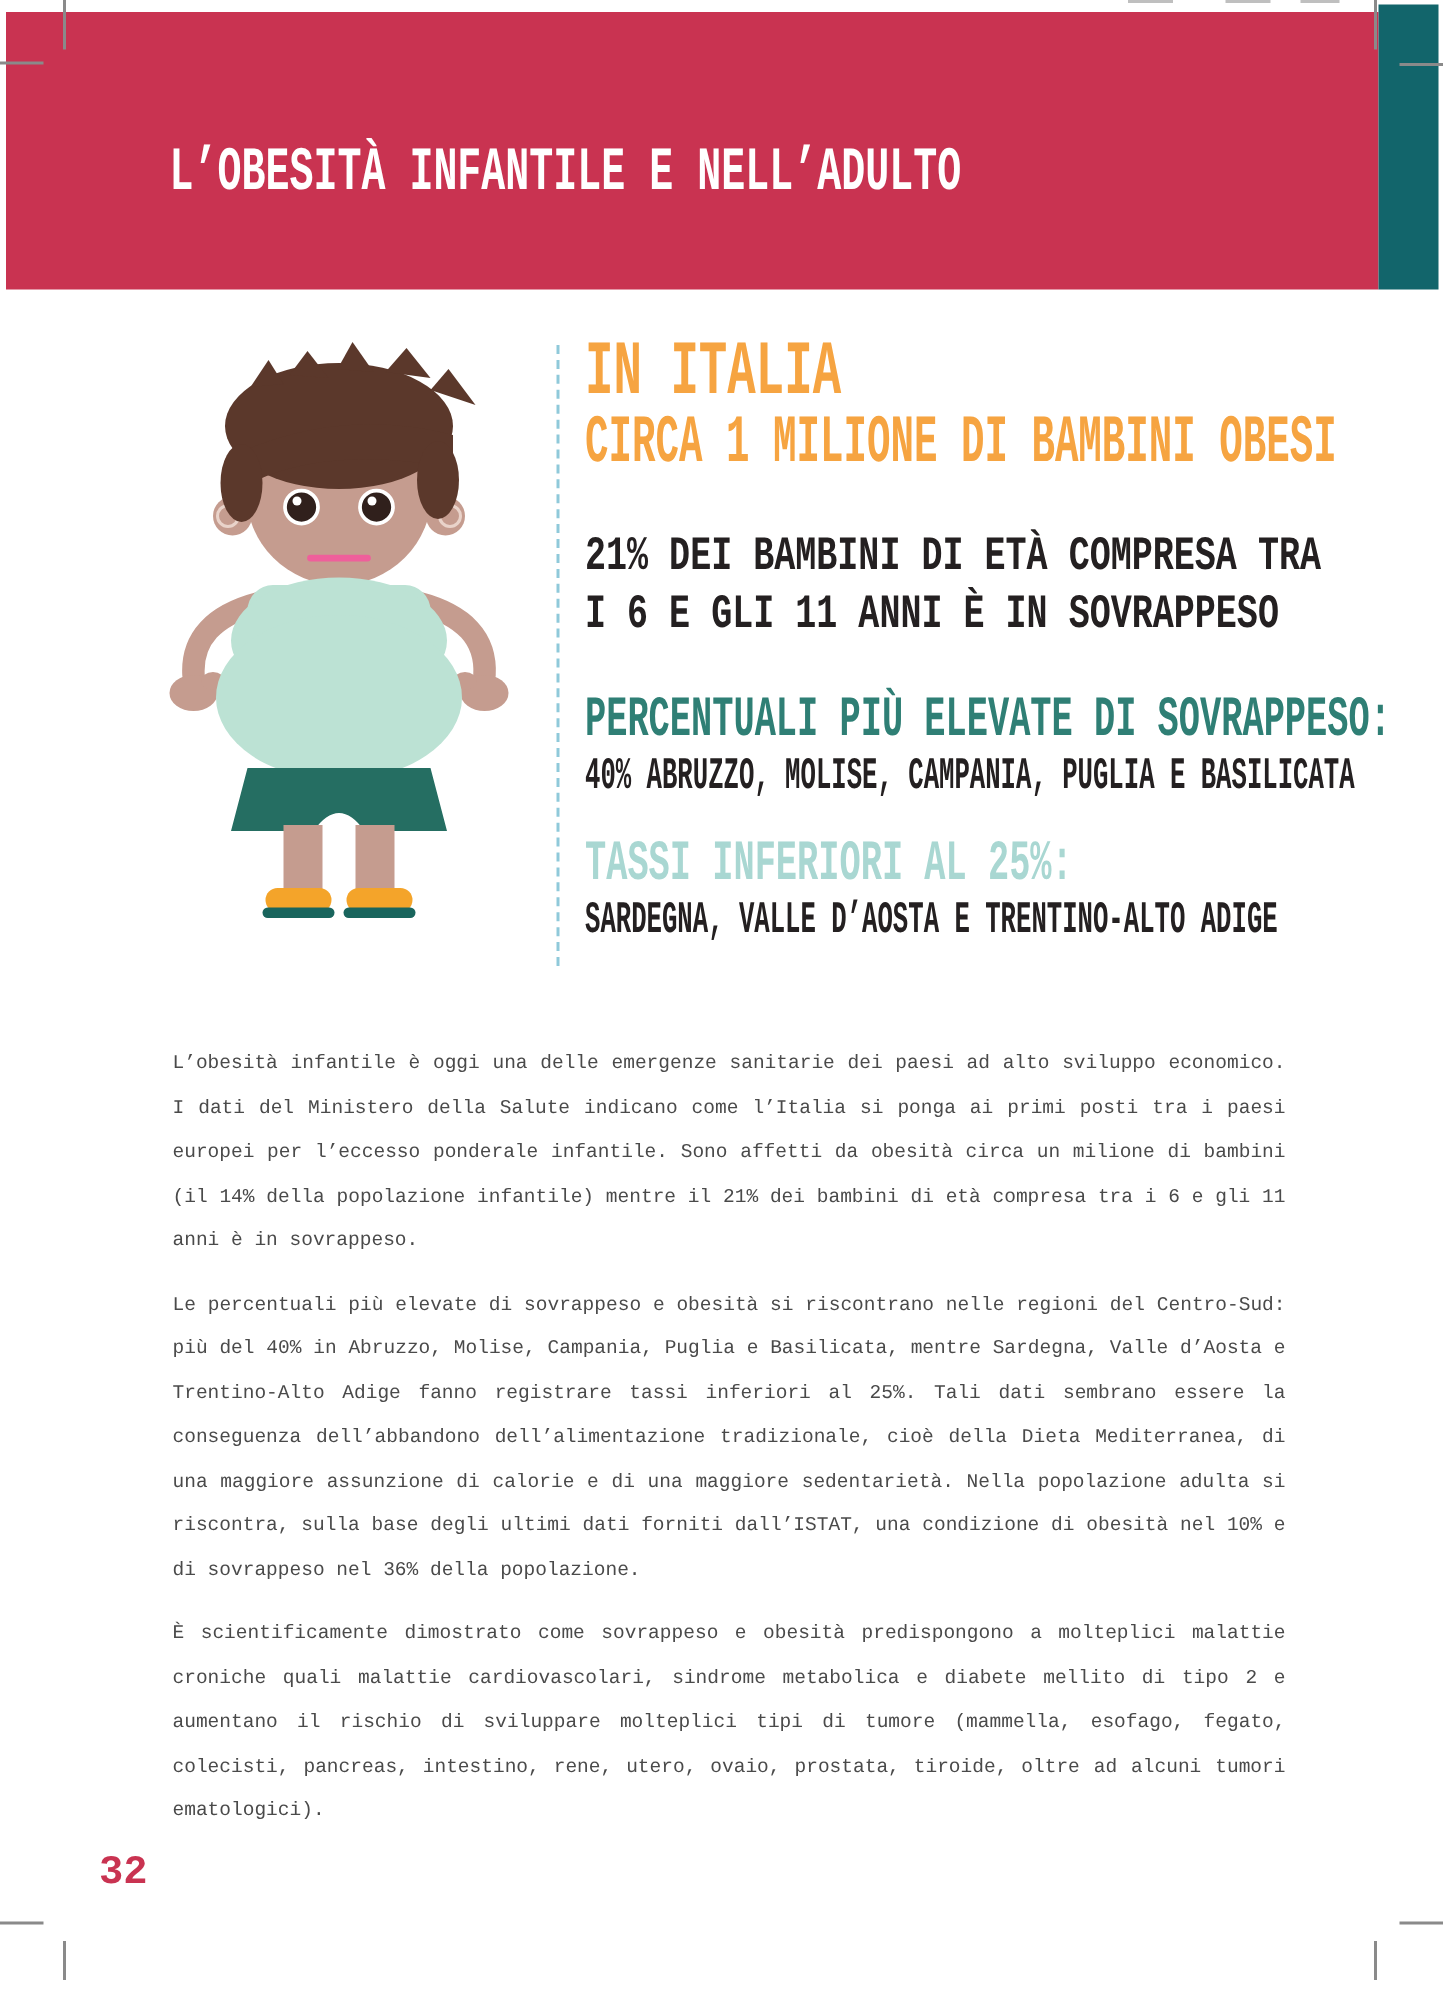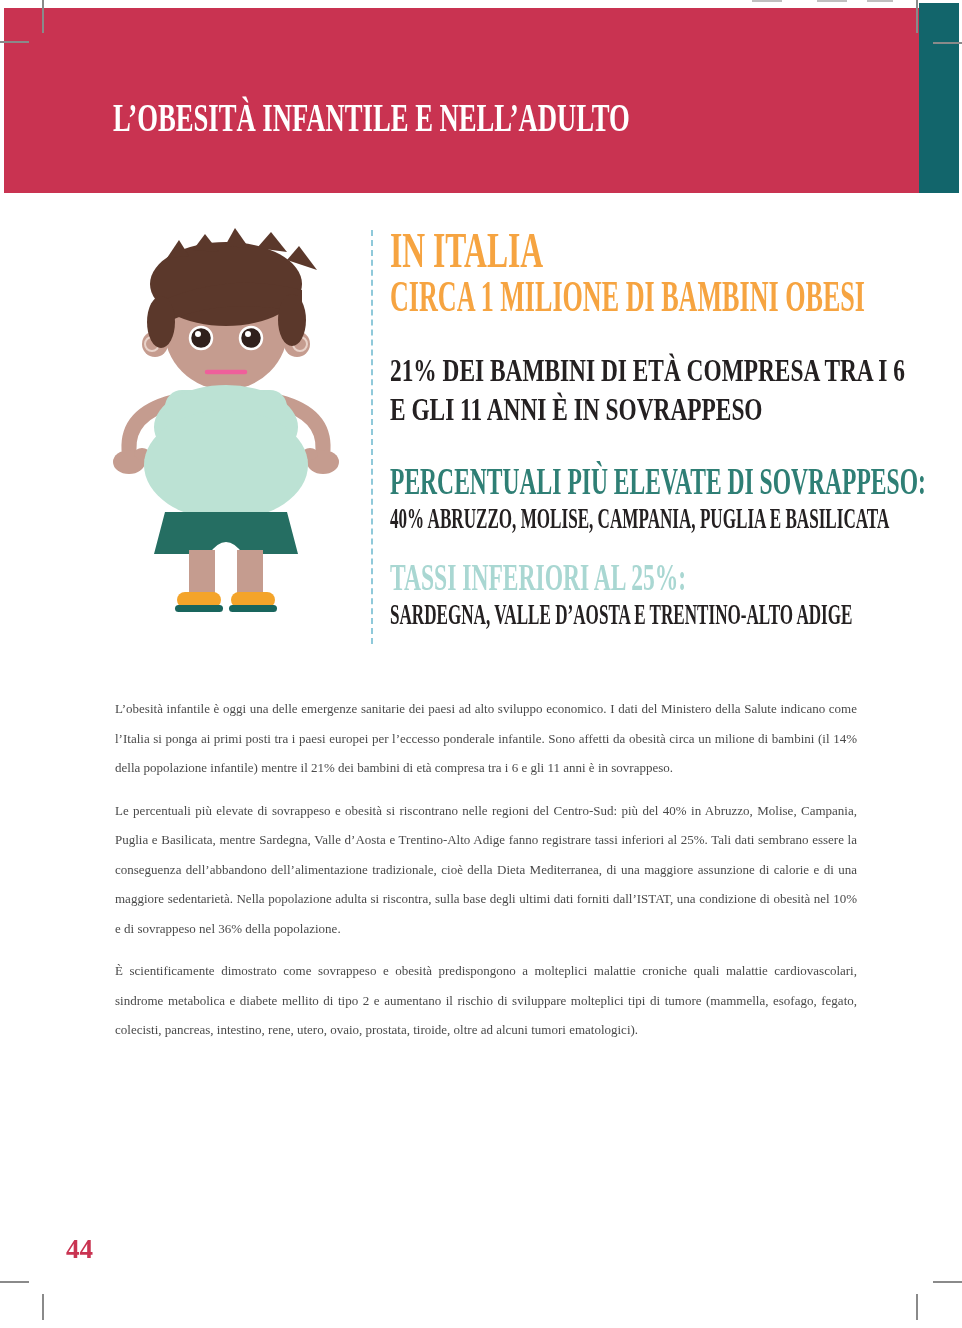--- a/index.html
+++ b/index.html
@@ -1,18 +1,18 @@
 <!DOCTYPE html>
 <html><head>
 <meta charset="utf-8">
 <style>
   html,body{margin:0;padding:0;background:#ffffff;}
   .page{
     position:relative;width:962px;height:1328px;background:#ffffff;
-    font-family:Liberation Serif, serif;overflow:hidden;
+    font-family:Liberation Mono, monospace;overflow:hidden;
   }
   
   .band{position:absolute;left:4px;top:8px;width:915px;height:185px;background:#C93351;}
   .sideband{position:absolute;left:919px;top:3px;width:40px;height:190px;background:#12656B;}
   .page-title{
     position:absolute;left:113px;top:93px;color:#ffffff;font-weight:bold;
     font-size:41px;white-space:nowrap;transform:scaleX(0.65);transform-origin:0 0;
     letter-spacing:0px;
   }
   
@@ -133,15 +133,15 @@
   <div class="cond h-dark ig-s2v">40% ABRUZZO, MOLISE, CAMPANIA, PUGLIA E BASILICATA</div>
   <div class="cond h-aqua ig-s3l">TASSI INFERIORI AL 25%:</div>
   <div class="cond h-dark ig-s3v">SARDEGNA, VALLE D’AOSTA E TRENTINO-ALTO ADIGE</div>
 
   <div class="body-copy">
     <p>L’obesità infantile è oggi una delle emergenze sanitarie dei paesi ad alto sviluppo economico. I dati del Ministero della Salute indicano come l’Italia si ponga ai primi posti tra i paesi europei per l’eccesso ponderale infantile. Sono affetti da obesità circa un milione di bambini (il 14% della popolazione infantile) mentre il 21% dei bambini di età compresa tra i 6 e gli 11 anni è in sovrappeso.</p>
     <p>Le percentuali più elevate di sovrappeso e obesità si riscontrano nelle regioni del Centro-Sud: più del 40% in Abruzzo, Molise, Campania, Puglia e Basilicata, mentre Sardegna, Valle d’Aosta e Trentino-Alto Adige fanno registrare tassi inferiori al 25%. Tali dati sembrano essere la conseguenza dell’abbandono dell’alimentazione tradizionale, cioè della Dieta Mediterranea, di una maggiore assunzione di calorie e di una maggiore sedentarietà. Nella popolazione adulta si riscontra, sulla base degli ultimi dati forniti dall’ISTAT, una condizione di obesità nel 10% e di sovrappeso nel 36% della popolazione.</p>
     <p>È scientificamente dimostrato come sovrappeso e obesità predispongono a molteplici malattie croniche quali malattie cardiovascolari, sindrome metabolica e diabete mellito di tipo 2 e aumentano il rischio di sviluppare molteplici tipi di tumore (mammella, esofago, fegato, colecisti, pancreas, intestino, rene, utero, ovaio, prostata, tiroide, oltre ad alcuni tumori ematologici).</p>
   </div>
 
-  <div class="page-num">44</div>
+  <div class="page-num">32</div>
 
 </div>
 
 </body></html>

